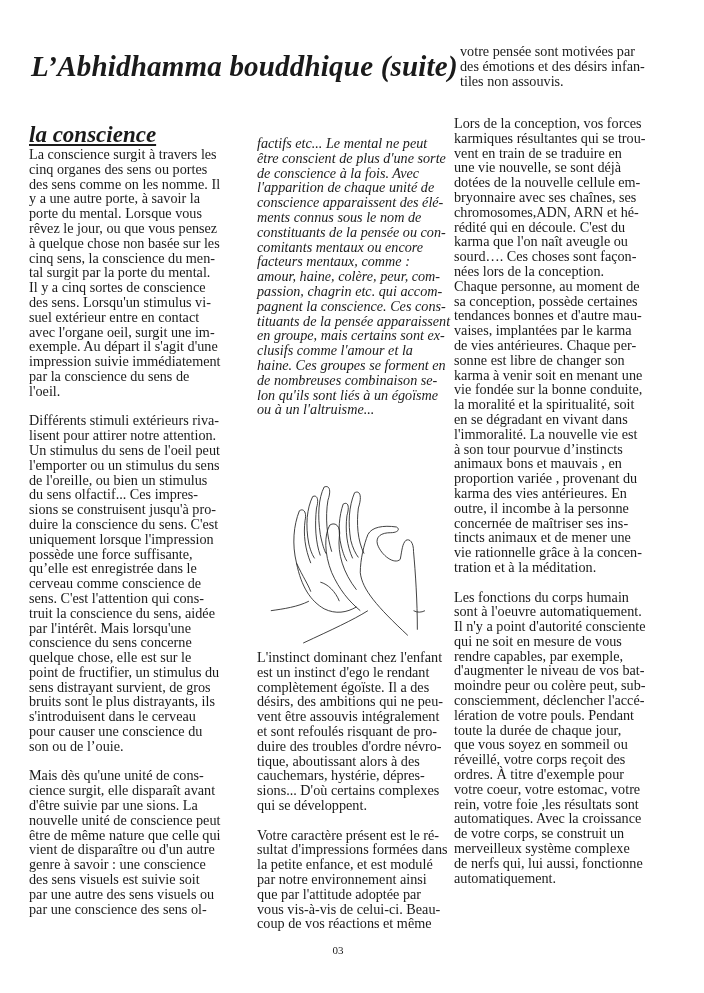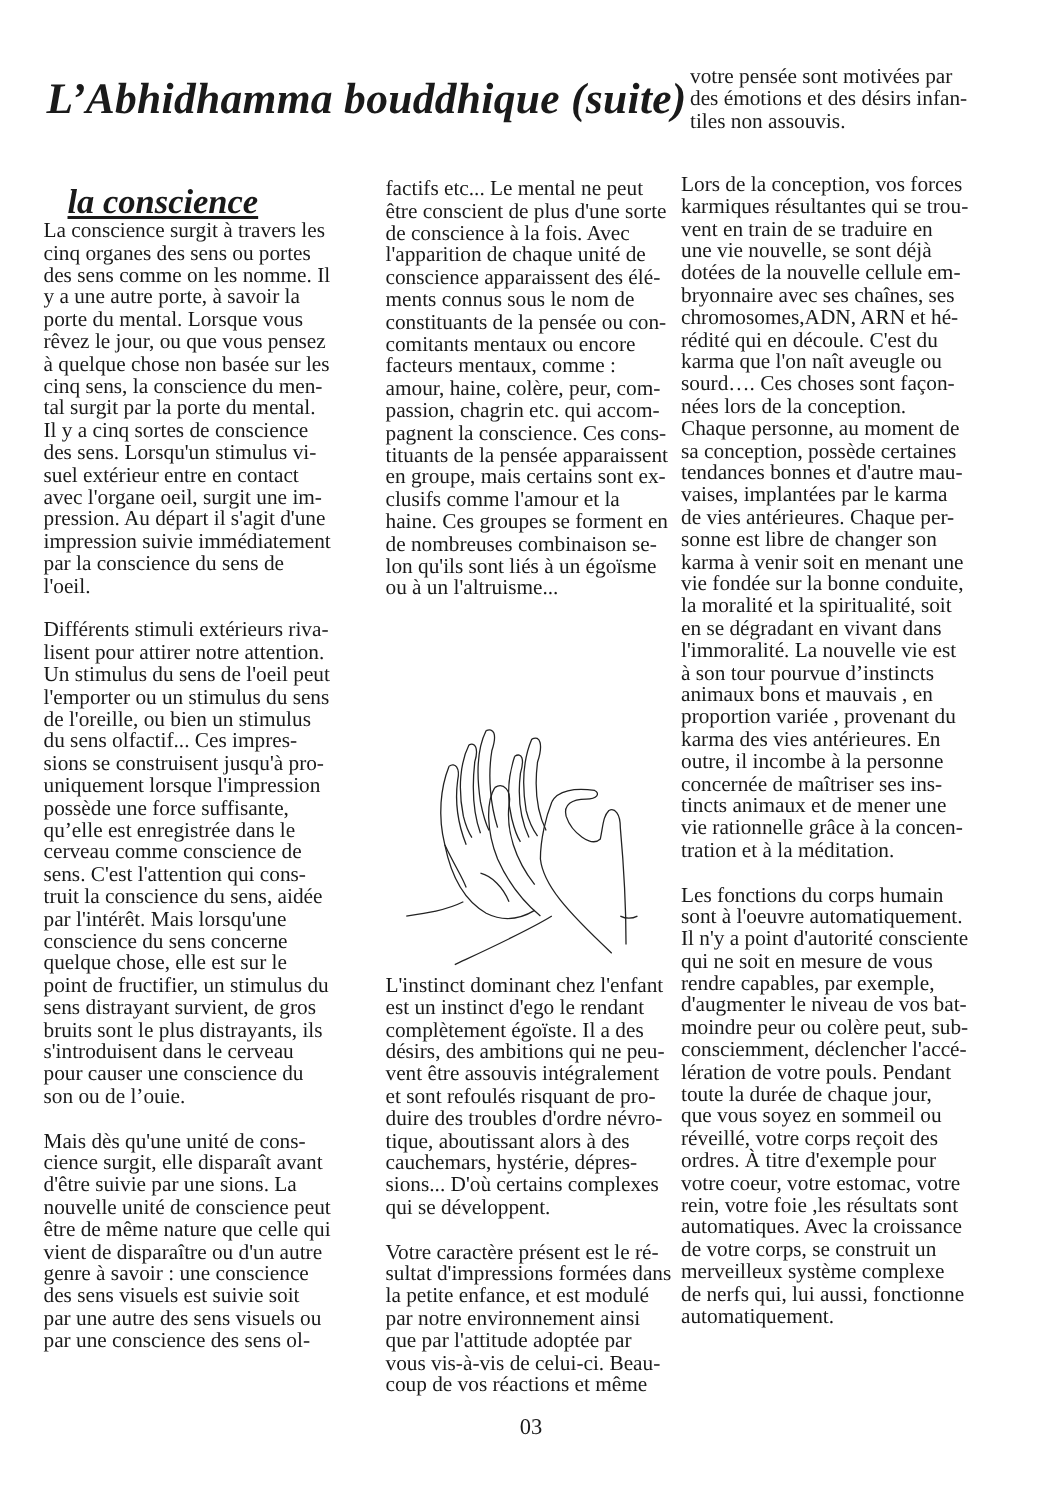--- a/index.html
+++ b/index.html
@@ -13,33 +13,33 @@
       font-size: 29px; font-weight: bold; font-style: italic;
       letter-spacing: 0.2px; white-space: nowrap; margin: 0;
     }
     .col {
       position: absolute; font-size: 14.2px; line-height: 14.8px;
       word-spacing: 0px;
     }
     .col p { margin: 0 0 14.8px 0; }
     .col p:last-child { margin-bottom: 0; }
     .col1 { left: 29px; top: 124px; width: 222px; }
-    .col2 { left: 257px; top: 119px; width: 198px; }
+    .col2 { left: 257px; top: 136px; width: 198px; font-style: italic; }
     .col2b { left: 257px; top: 650px; width: 198px; }
     .col3a { left: 460px; top: 44px; width: 210px; }
     .col3b { left: 454px; top: 116px; width: 215px; }
     .subhead {
       font-size: 23px; font-weight: bold; font-style: italic;
       text-decoration: underline; text-decoration-thickness: 2px;
       text-underline-offset: 2px; line-height: 22px; display: block;
-      margin: 0 0 1px 16px;
+      margin: 0 0 1px 0;
     }
     .line { display: block; white-space: nowrap; }
     .illustration { position: absolute; left: 262px; top: 468px; width: 168px; height: 176px; }
-    .pagenum { position: absolute; left: 0; width: 676px; top: 944px; text-align: center; font-size: 15px; padding-left: 16px; }
+    .pagenum { position: absolute; left: 0; width: 676px; top: 944px; text-align: center; font-size: 11px; }
   </style>
 </head>
 <body>
 
 <h1 class="title">L’Abhidhamma bouddhique (suite)</h1>
 
 <div class="col col1">
   <span class="subhead">la conscience</span>
   <div>
       <p>
@@ -49,33 +49,34 @@
         <span class="line">y a une autre porte, à savoir la</span>
         <span class="line">porte du mental. Lorsque vous</span>
         <span class="line">rêvez le jour, ou que vous pensez</span>
         <span class="line">à quelque chose non basée sur les</span>
         <span class="line">cinq sens, la conscience du men-</span>
         <span class="line">tal surgit par la porte du mental.</span>
         <span class="line">Il y a cinq sortes de conscience</span>
         <span class="line">des sens. Lorsqu'un stimulus vi-</span>
         <span class="line">suel extérieur entre en contact</span>
         <span class="line">avec l'organe oeil, surgit une im-</span>
-        <span class="line">pression. Au départ il s'agit d'une</span>
+        <span class="line">exemple. Au départ il s'agit d'une</span>
         <span class="line">impression suivie immédiatement</span>
         <span class="line">par la conscience du sens de</span>
         <span class="line">l'oeil.</span>
       </p>
       <p>
         <span class="line">Différents stimuli extérieurs riva-</span>
         <span class="line">lisent pour attirer notre attention.</span>
         <span class="line">Un stimulus du sens de l'oeil peut</span>
         <span class="line">l'emporter ou un stimulus du sens</span>
         <span class="line">de l'oreille, ou bien un stimulus</span>
         <span class="line">du sens olfactif... Ces impres-</span>
         <span class="line">sions se construisent jusqu'à pro-</span>
+        <span class="line">duire la conscience du sens. C'est</span>
         <span class="line">uniquement lorsque l'impression</span>
         <span class="line">possède une force suffisante,</span>
         <span class="line">qu’elle est enregistrée dans le</span>
         <span class="line">cerveau comme conscience de</span>
         <span class="line">sens. C'est l'attention qui cons-</span>
         <span class="line">truit la conscience du sens, aidée</span>
         <span class="line">par l'intérêt. Mais lorsqu'une</span>
         <span class="line">conscience du sens concerne</span>
         <span class="line">quelque chose, elle est sur le</span>
         <span class="line">point de fructifier, un stimulus du</span>

